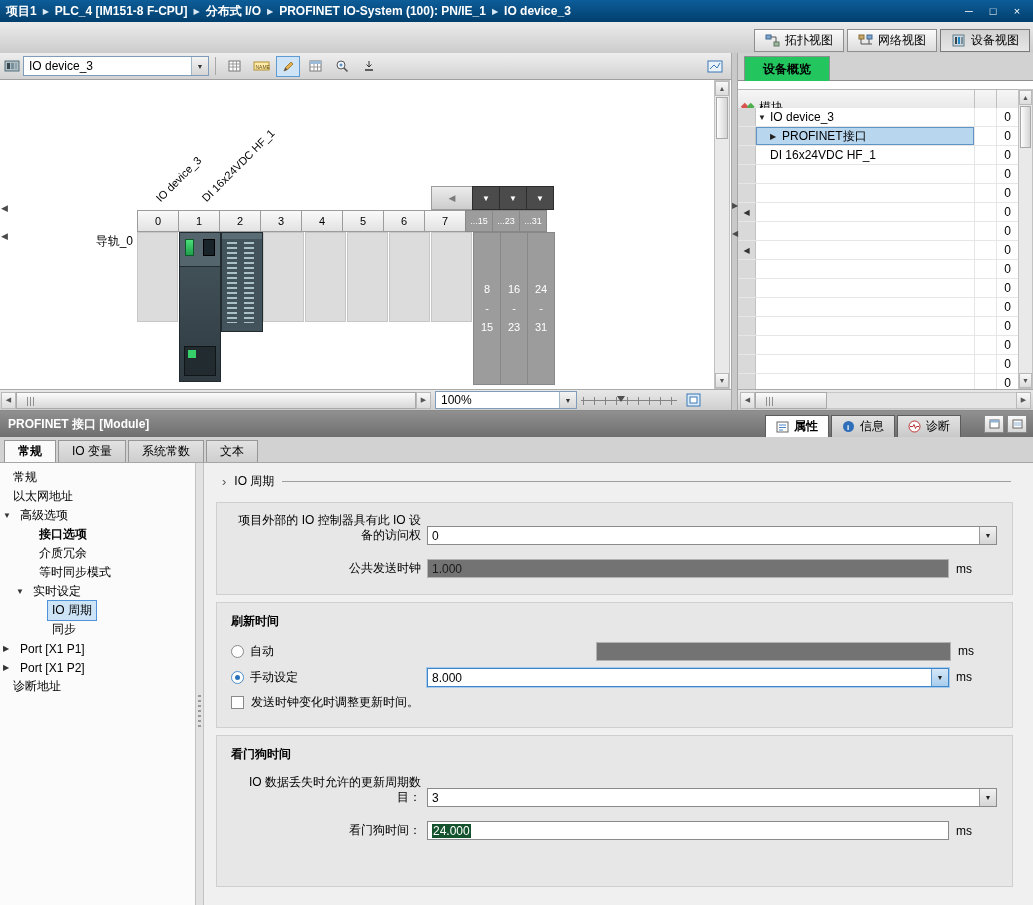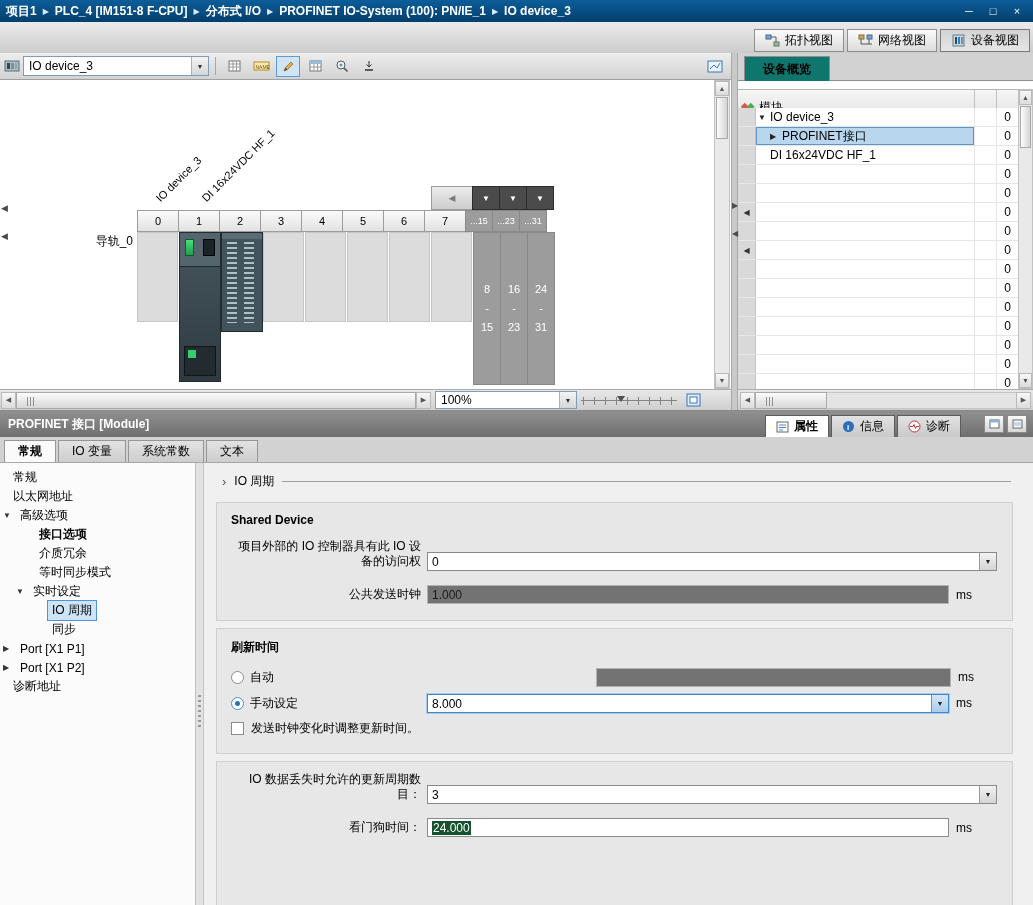--- a/index.html
+++ b/index.html
@@ -87,21 +87,21 @@
 .zs-line{position:absolute;left:0;right:0;top:7px;height:1px;background:#848484}
 .zs-ticks{position:absolute;left:2px;right:2px;top:4px;height:8px;
           background:repeating-linear-gradient(90deg,#848484 0 1px,transparent 1px 11px)}
 .zs-marker{position:absolute;left:36px;top:3px;width:0;height:0;border-left:4px solid transparent;border-right:4px solid transparent;border-top:6px solid #4f4f4f}
 
 
 .pane-splitter{position:absolute;left:731px;top:53px;width:7px;height:357px;background:#c9c9c9;
                border-left:1px solid #a8a8a8;border-right:1px solid #a8a8a8;z-index:4}
 .splitter-arrow{position:absolute;left:0;font-size:8px;color:#4a4a4a}
 .right-pane{position:absolute;left:738px;top:53px;width:295px;height:357px;background:#d2d2d2}
-.ov-tab{position:absolute;left:6px;top:3px;height:25px;padding:0 18px;background:#0f766e;border:1px solid #8f8f8f;
+.ov-tab{position:absolute;left:6px;top:3px;height:25px;padding:0 18px;background:#22c55e;border:1px solid #8f8f8f;
         border-bottom:none;display:flex;align-items:center;font-weight:bold;z-index:2}
 .ov-body{position:absolute;left:0;top:27px;width:295px;height:309px;background:#fff;border-top:1px solid #8f8f8f}
 .ov-header{position:absolute;left:0;top:8px;right:15px;height:36px;display:flex;align-items:center;
            background:linear-gradient(#f6f6f6,#dddddd);border-top:1px solid #b5b5b5;border-bottom:1px solid #b5b5b5}
 .ovh-name{flex:1;display:flex;align-items:center;gap:4px;padding-left:3px;height:100%}
 .ovh-col{width:22px;height:100%;border-left:1px solid #c0c0c0;display:flex;align-items:center;justify-content:center;color:#333}
 .ov-rows{position:absolute;left:0;top:27px;right:15px;bottom:0;overflow:hidden}
 .ovr-row{height:19px;display:flex;border-bottom:1px solid #e6e6e6;background:#fff}
 .ovr-gutter{width:18px;background:#d9d9d9;border-right:1px solid #c2c2c2;display:flex;align-items:center;justify-content:center;font-size:8px;color:#333}
 .ovr-name{flex:1;display:flex;align-items:center;overflow:hidden;white-space:nowrap}
@@ -674,21 +674,20 @@
         <span class="splitter-grip"></span>
       </div>
     <div class="insp-content">
       <div class="page-header">
         <span class="ph-arrow">›</span>
         <span class="ph-title">IO 周期</span>
         <span class="ph-rule"></span>
       </div>
 
       <div class="section">
-        <div class="sec-title">Shared Device</div>
         <div class="form-row">
           <div class="f-label">项目外部的 IO 控制器具有此 IO 设备的访问权</div>
           <div class="f-gap"></div>
           <div class="dd w570">
             <span class="txt">0</span>
             <span class="arrow">▼</span>
           </div>
         </div>
         <div class="form-row">
           <div class="f-label">公共发送时钟</div>
@@ -721,20 +720,21 @@
           </div>
           <span class="unit">ms</span>
         </div>
         <div class="form-row center">
           <span class="checkbox"></span>
           <span>发送时钟变化时调整更新时间。</span>
         </div>
       </div>
 
       <div class="section last">
+        <div class="sec-title">看门狗时间</div>
         <div class="form-row">
           <div class="f-label">IO 数据丢失时允许的更新周期数目：</div>
           <div class="f-gap"></div>
           <div class="dd w570">
             <span class="txt">3</span>
             <span class="arrow">▼</span>
           </div>
         </div>
         <div class="form-row">
           <div class="f-label">看门狗时间：</div>

